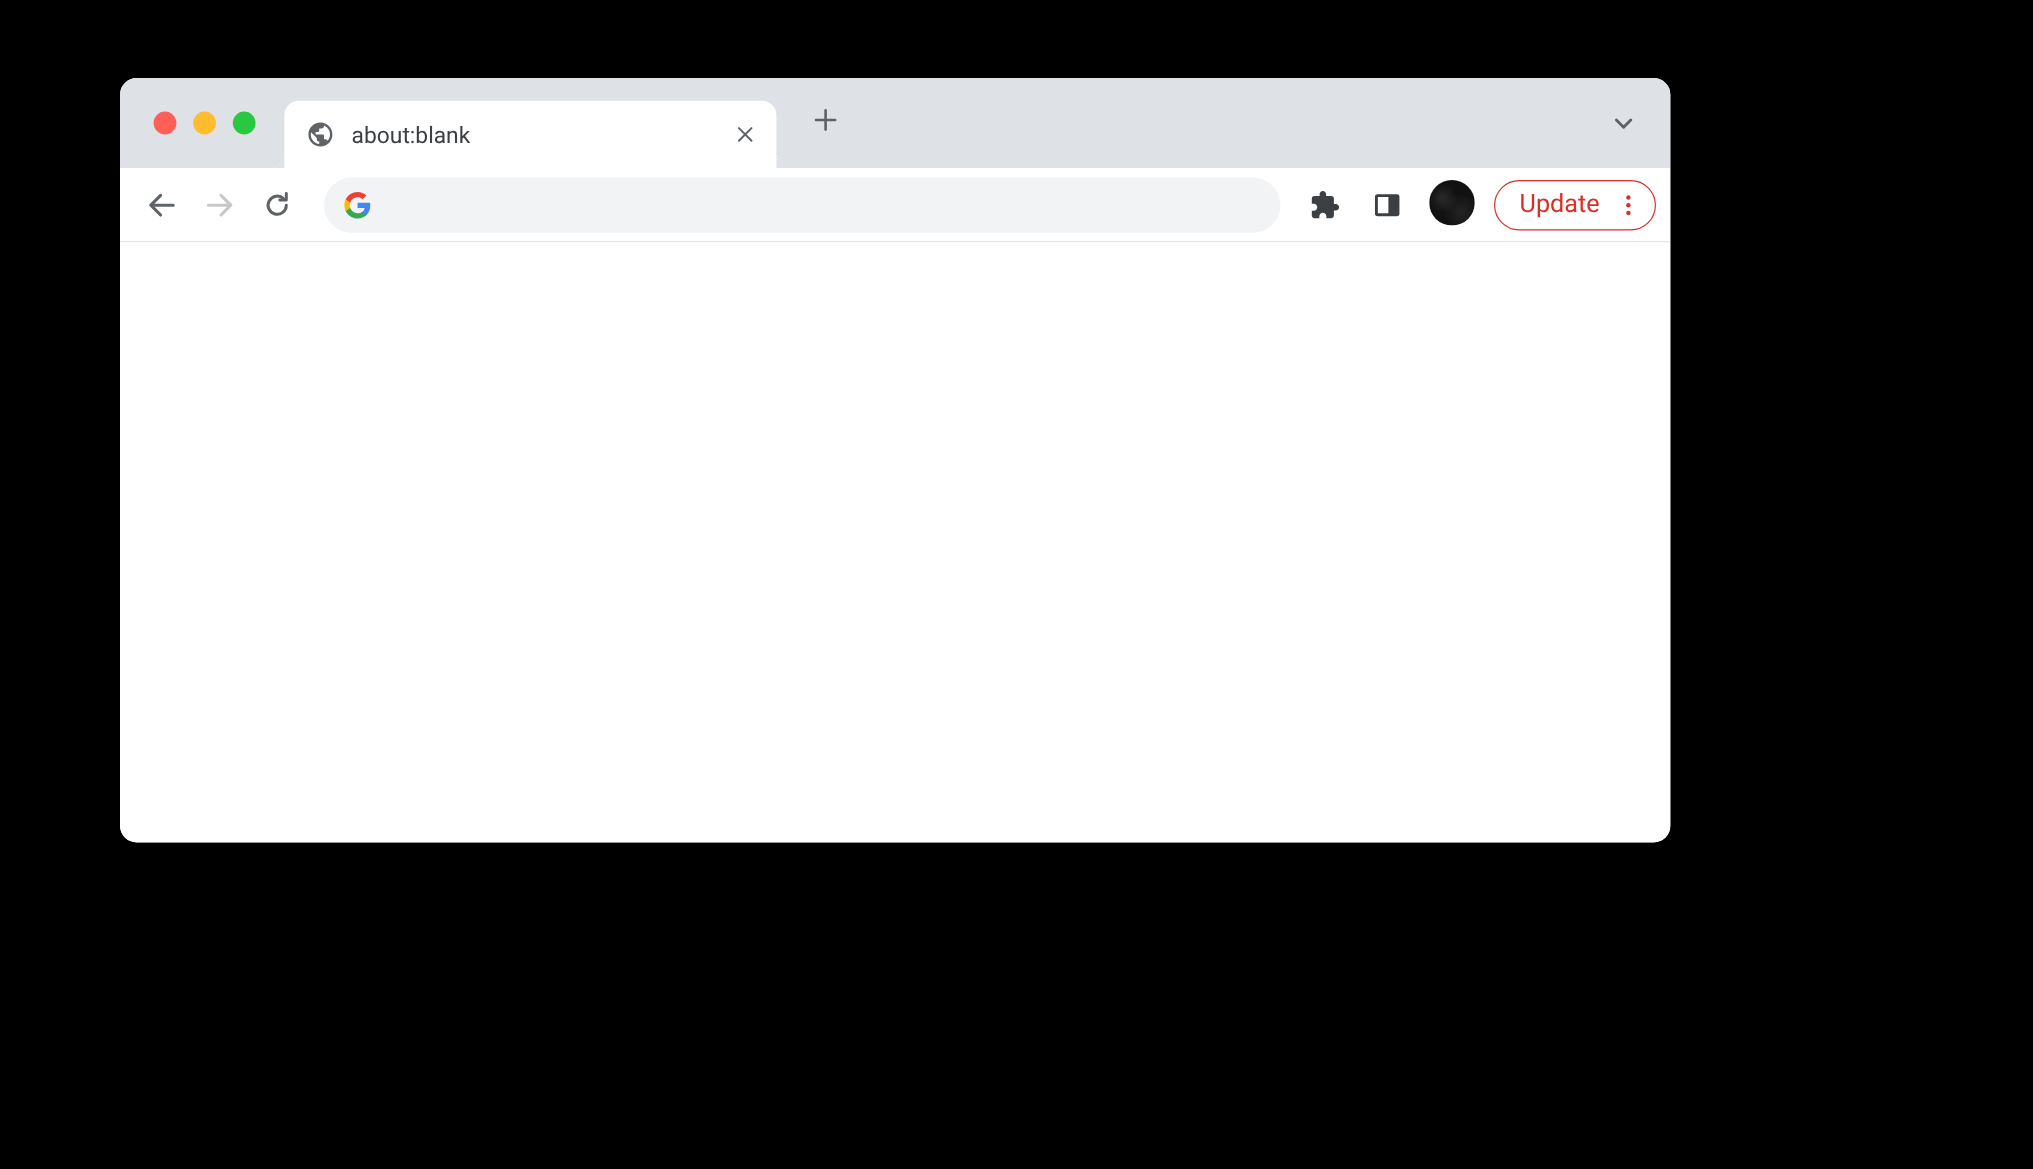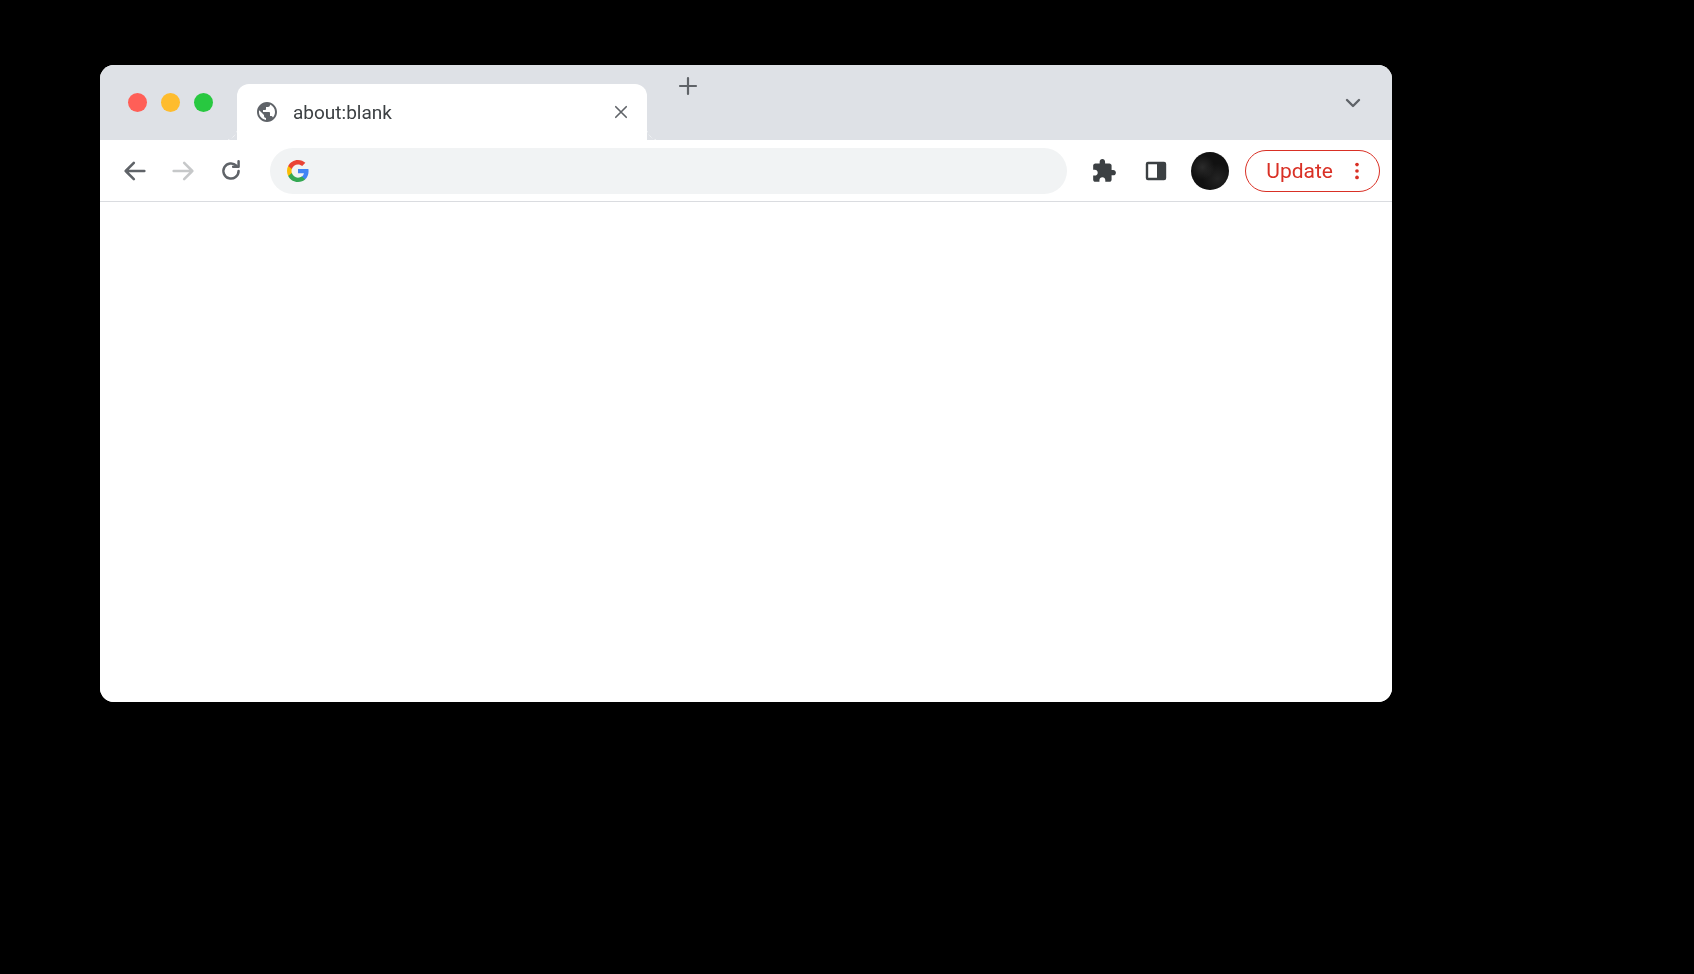--- a/index.html
+++ b/index.html
@@ -44,21 +44,21 @@
       height: 19px;
       border-radius: 50%;
       flex-shrink: 0;
     }
     .tl-red { background: #ff5f57; }
     .tl-yellow { background: #febc2e; }
     .tl-green { background: #28c840; }
 
     .tabs-area {
       display: flex;
-      align-items: flex-start;
+      align-items: center;
       height: 100%;
       margin-left: 24px;
       flex: 1;
     }
     .tab {
       height: 56px;
       width: 410px;
       background: #fff;
       border-radius: 12px 12px 0 0;
       display: flex;
@@ -184,21 +184,21 @@
       border: none;
       background: transparent;
       font-size: 19px;
       color: #202124;
       outline: none;
       margin-left: 16px;
     }
 
     .toolbar-actions {
       display: flex;
-      align-items: center;
+      align-items: flex-start;
       gap: 10px;
     }
     .toolbar-icon-btn {
       width: 42px;
       height: 42px;
       display: flex;
       align-items: center;
       justify-content: center;
       border-radius: 50%;
       cursor: pointer;

